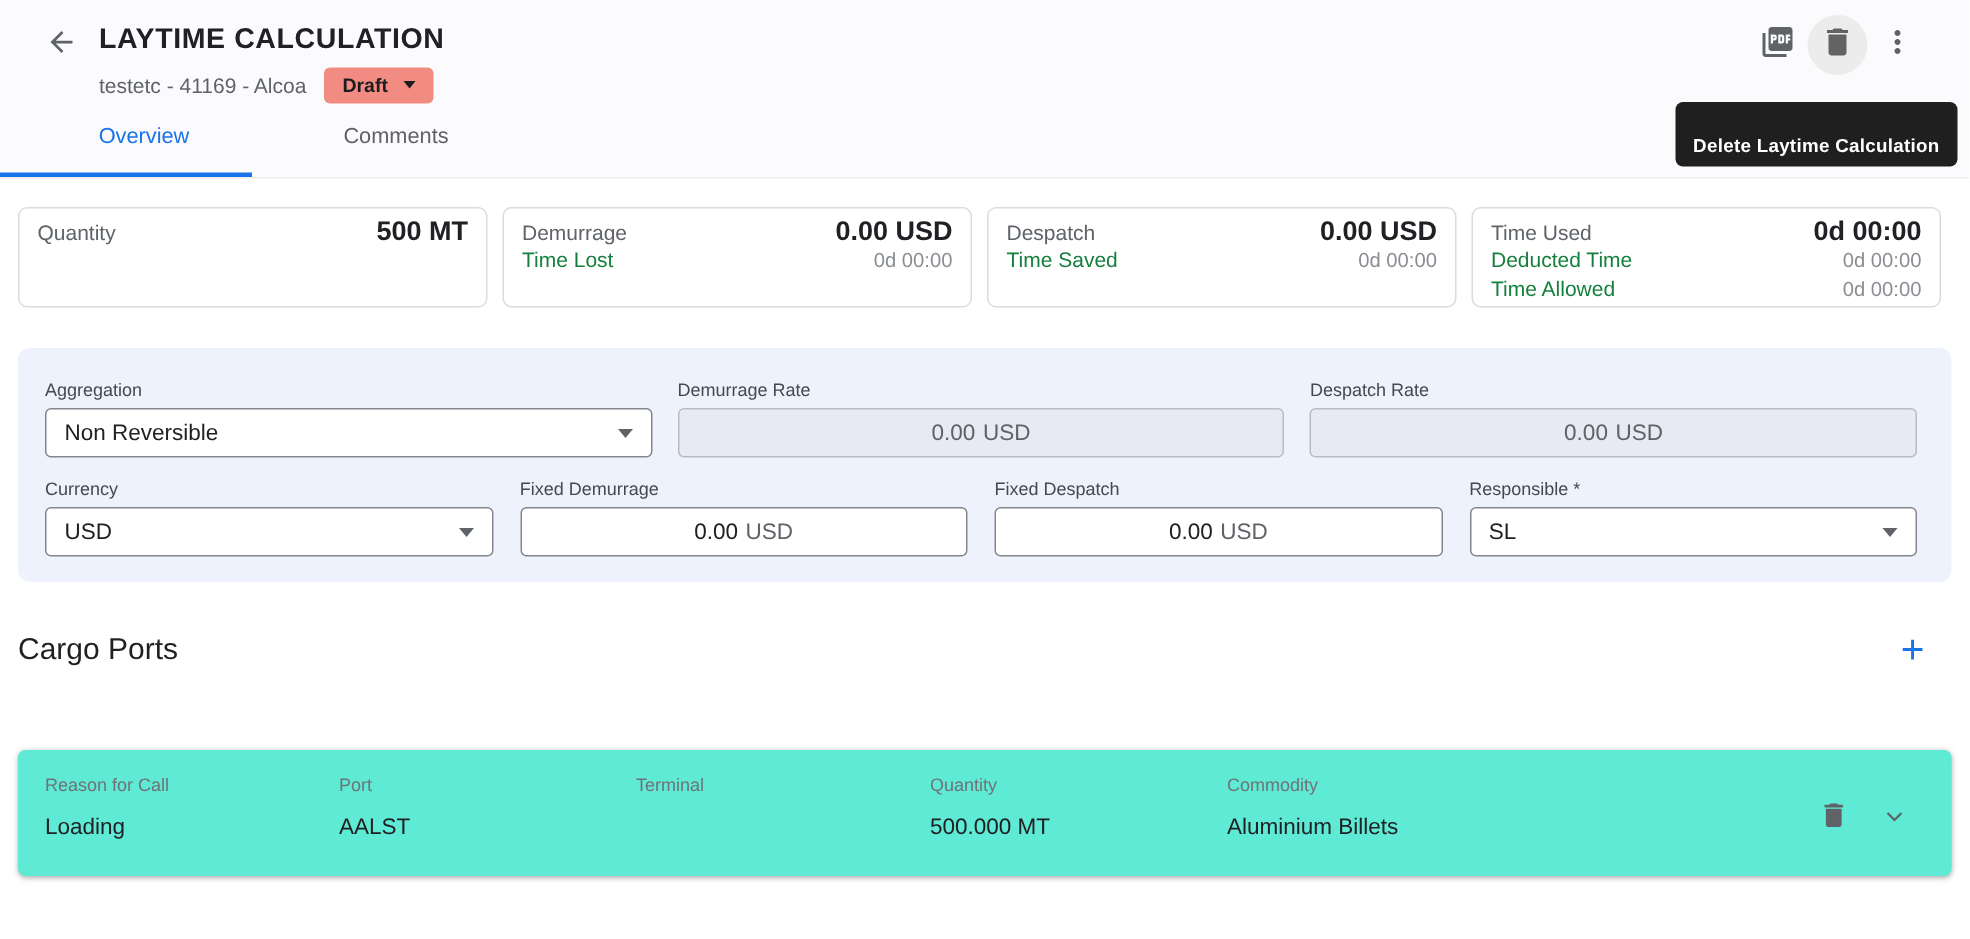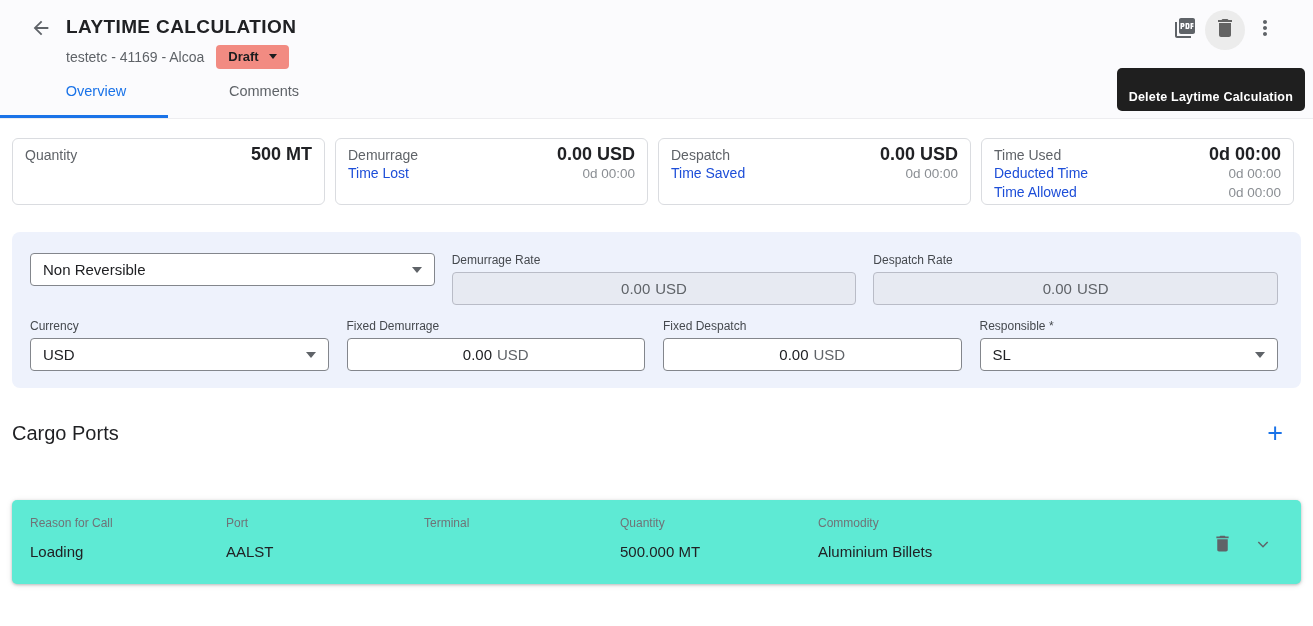--- a/index.html
+++ b/index.html
@@ -23,21 +23,21 @@
 
   .tabs { position:absolute; left:0; bottom:0; height:47px; display:flex; }
   .tab { width:168px; height:40px; display:flex; align-items:center; justify-content:center; font-size:14.5px; color:#5f6368; cursor:pointer;padding-left:24px; }
   .tab.active { color:#1a73e8; font-weight:500; }
   .tab-underline { position:absolute; left:0; bottom:0; width:168px; height:3px; background:#1a73e8; }
 
   
   .cards-row { display:flex; gap:10px; margin:19px 12px 0 12px; }
   .card { width:313px; height:67px; border:1px solid #dadce0; border-radius:6px; padding:6px 12px; background:#fff; }
   .card-row { display:flex; justify-content:space-between; align-items:baseline; height:19px; line-height:19px; }
-  .card-row .lbl { font-size:14px; color:#1d4ed8; }
+  .card-row .lbl { font-size:14px; color:#15803d; }
   .card-row .val { font-size:13.5px; color:#8a8e93; }
   .card-row.primary .lbl { color:#5f6368; }
   .card-row.primary .val { font-size:18px; font-weight:700; color:#202124; }
 
   
   .form-section { margin:27px 12px 0 12px; background:#eef2fc; border-radius:8px; padding:21px 23px 17px 18px; }
   .form-row { display:flex; gap:17px; }
   .form-row + .form-row { margin-top:14px; gap:18px; }
   .field { flex:1; min-width:0; }
   .field-label { font-size:12px; color:#45494e; margin-bottom:5px; }
@@ -162,20 +162,21 @@
     <div class="card-row">
       <span class="lbl">Time Allowed</span>
       <span class="val">0d 00:00</span>
     </div>
   </div>
 </div>
 
 <div class="form-section">
   <div class="form-row">
     <div class="field">
+      <div class="field-label">Aggregation</div>
       <div class="control select">
         <span>Non Reversible</span>
         <span class="sel-caret"></span>
       </div>
     </div>
     <div class="field">
       <div class="field-label">Demurrage Rate</div>
       <div class="control num disabled">
         <span class="dis-val">0.00</span>
         <span class="unit">USD</span>

